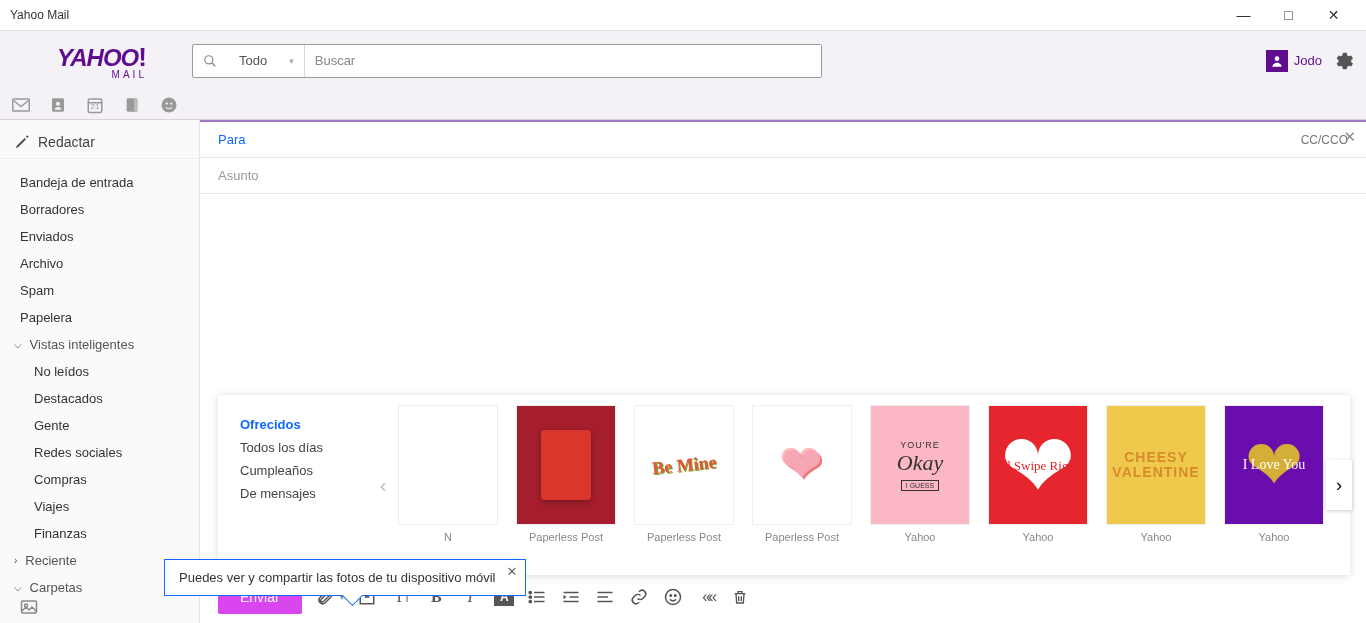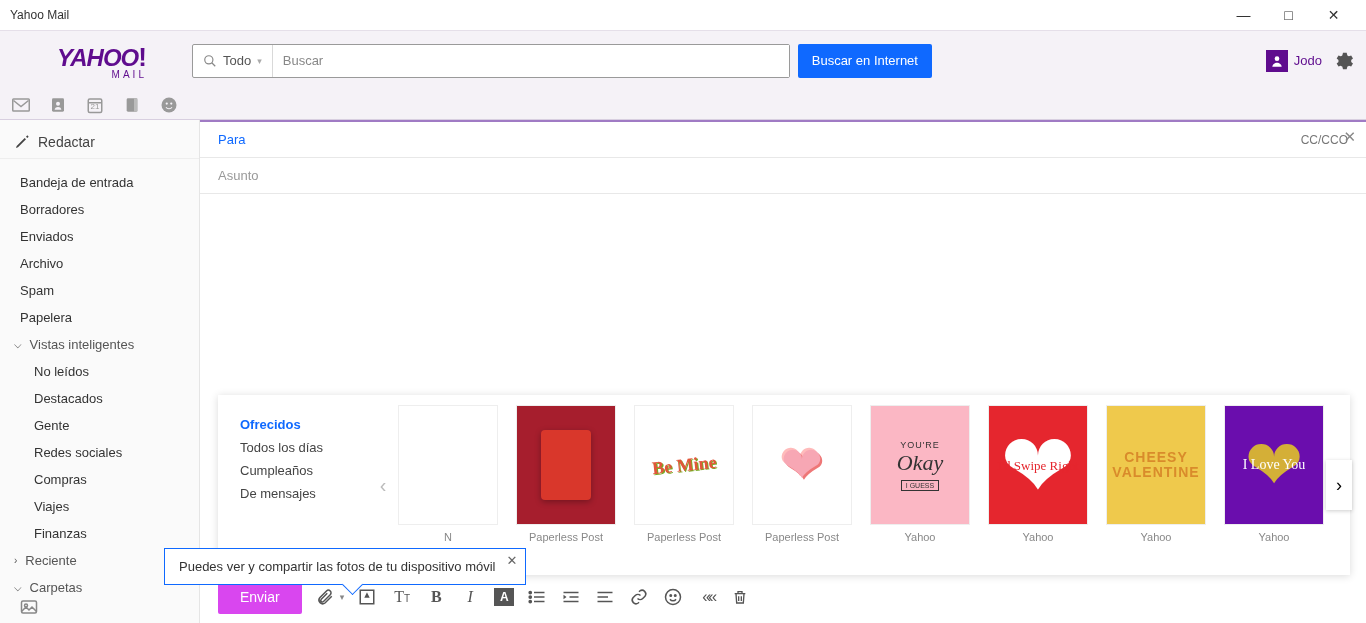--- a/index.html
+++ b/index.html
@@ -11,21 +11,21 @@
 .titlebar .winbtn { width: 45px; height: 30px; display: flex; align-items: center; justify-content: center; font-size: 14px; color: #333; cursor: pointer; }
 
 
 .header { height: 60px; background: #f5f2f7; border-top: 1px solid #e5dfe9; display: flex; align-items: center; padding: 0 12px; }
 .logo { width: 180px; display: flex; align-items: flex-start; justify-content: center; }
 .logo-txt1 { font-family: "Arial Black", Arial, sans-serif; font-size: 24px; font-weight: 900; color: #5f0c8e; letter-spacing: -1px; font-style: italic; }
 .logo-bang { color: #5f0c8e; font-size: 26px; font-weight: 900; }
 .logo-sub { font-size: 10px; color: #5f0c8e; letter-spacing: 3px; margin-left: 2px; display: block; text-align: right; margin-top: -4px; }
 
 .searchbox { display: flex; height: 34px; border: 1px solid #9a9a9a; border-radius: 2px; background: #fff; }
-.search-scope { display: flex; align-items: center; padding: 0 10px; border-right: 1px solid #d9d9d9; color: #555; font-size: 13px; gap: 6px; cursor: pointer; text-align: center; }
+.search-scope { display: flex; align-items: center; padding: 0 10px; border-right: 1px solid #d9d9d9; color: #555; font-size: 13px; gap: 22px; cursor: pointer; text-align: center; }
 .search-input { width: 516px; border: none; outline: none; padding: 0 10px; font-size: 13px; color: #333; }
 .search-input::placeholder { color: #888; }
 
 .btn-blue { height: 34px; padding: 0 14px; background: #0f69ff; color: #fff; border: none; border-radius: 2px; font-size: 13px; margin-left: 8px; cursor: pointer; }
 
 .header .spacer { flex: 1; }
 .user { display: flex; align-items: center; gap: 6px; color: #5f0c8e; font-size: 13px; margin-right: 10px; }
 .user .avatar { width: 22px; height: 22px; background: #5f0c8e; display: flex; align-items: center; justify-content: center; }
 .gear { color: #555; font-size: 20px; cursor: pointer; }
 
@@ -85,21 +85,21 @@
 .thumb.c5 .t { position:relative; font-family:cursive; font-size:13px; color:#e5262e; font-weight:400; line-height:1; }
 .thumb.c6 { background:#efc94c; }
 .thumb.c6 .t { font-weight:900; font-size:14px; color:#d98b2b; letter-spacing:1px; line-height:1.1; }
 .thumb.c7 { background:#6a0dad; }
 .thumb.c7::before { content:"❤"; position:absolute; font-size:70px; color:#d4af37; }
 .thumb.c7 .t { position:relative; font-family:cursive; font-size:14px; color:#fff;text-align:right; }
 
 .stat-next { position:absolute; right:-2px; top:50%; transform:translateY(-50%); width:26px; height:50px; background:#fff; box-shadow:0 1px 4px rgba(0,0,0,0.2); display:flex; align-items:center; justify-content:center; font-size:18px; cursor:pointer; }
 
 
-.tooltip { position:absolute; left:-36px; bottom:38px; background:#fff; border:1px solid #0f69ff; padding:10px 30px 10px 14px; font-size:13px; color:#333; z-index:5; }
+.tooltip { position:absolute; left:-36px; bottom:27px; background:#fff; border:1px solid #0f69ff; padding:10px 30px 10px 14px; font-size:13px; color:#333; z-index:5; }
 .tooltip::after { content:""; position:absolute; bottom:-8px; left:180px; width:14px; height:14px; background:#fff; border-right:1px solid #0f69ff; border-bottom:1px solid #0f69ff; transform:rotate(45deg); }
 .tooltip .x { position:absolute; top:4px; right:8px; font-size:13px; color:#666; cursor:pointer; }
 
 
 .toolbar { position:absolute; left:18px; right:18px; bottom:8px; height:36px; display:flex; align-items:center; gap:14px; }
 .send-btn { background:#d946ef; color:#fff; border:none; height:34px; padding:0 22px; font-size:14px; border-radius:2px; cursor:pointer; }
 .tb-icon { color:#555; font-size:16px; cursor:pointer; width:20px; text-align:center; }
 .tb-icon.box { background:#555; color:#fff; width:20px; height:18px; display:inline-flex; align-items:center; justify-content:center; font-size:12px; font-weight:bold; }
 
 svg { display:block; }
@@ -128,21 +128,20 @@
         <svg width="14" height="14" viewBox="0 0 24 24" fill="none" stroke="#888" stroke-width="2">
             <circle cx="10" cy="10" r="7"></circle>
             <line x1="21" y1="21" x2="15" y2="15"></line>
           </svg>
       </span>
       <span>Todo</span>
       <span style="font-size:9px;color:#aaa;">▾</span>
     </div>
     <input class="search-input" placeholder="Buscar" style="">
   </div>
-  <button class="btn-blue">Buscar en Internet</button>
   <div class="spacer"></div>
   <div class="user">
     <span class="avatar">
       <svg width="14" height="14" viewBox="0 0 24 24" fill="#fff">
           <circle cx="12" cy="8" r="4"></circle>
           <path d="M4 22c0-4 4-7 8-7s8 3 8 7"></path>
         </svg>
     </span>
     <span>Jodo</span>
   </div>

